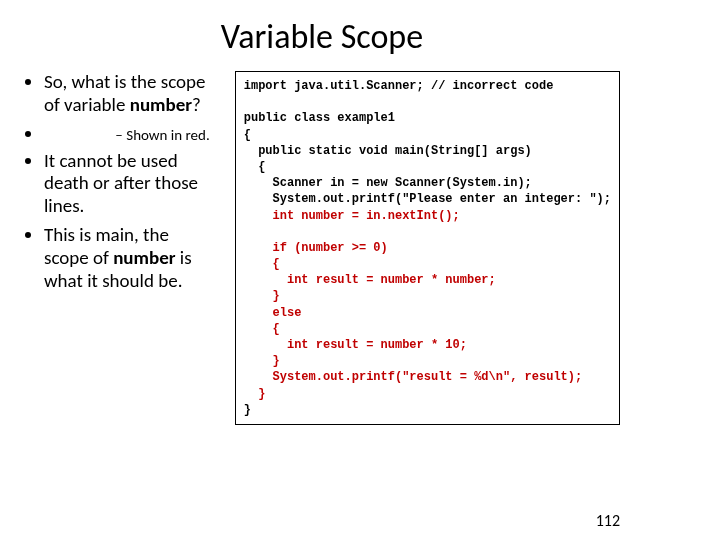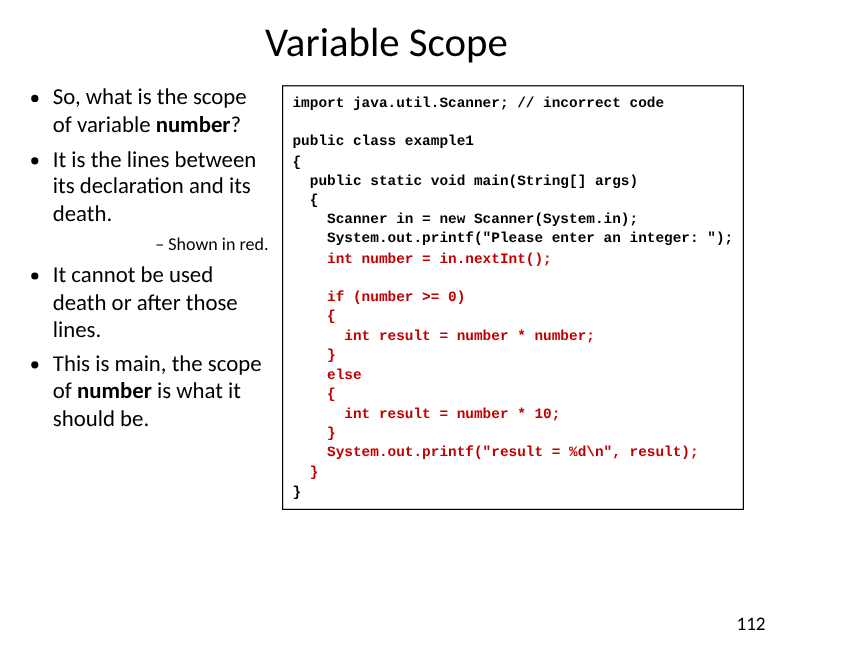--- a/index.html
+++ b/index.html
@@ -21,21 +21,21 @@
   }
   .title {
     text-align: center;
     font-size: 34px;
     font-weight: 400;
     margin: 4px 0 14px 0;
   }
   .body {
     display: flex;
     flex-direction: row;
-    gap: 11px;
+    gap: 25px;
   }
   .left {
     width: 240px;
     font-size: 19px;
     line-height: 1.2;
   }
   .left ul {
     list-style: disc;
     padding-left: 20px;
     margin: 0;
@@ -61,42 +61,41 @@
     font-family: "Courier New", monospace;
     font-size: 12px;
     line-height: 1.35;
     white-space: pre;
     font-weight: 700;
     color: #000;
   }
   .codebox .red { color: #c00000; }
   .pagenum {
     position: absolute;
-    right: 6px;
+    right: 24px;
     bottom: 10px;
     font-size: 16px;
     color: #000;
   }
 </style>
 </head>
 <body>
 
 <div class="slide">
 
   <div class="title">Variable Scope</div>
 
   <div class="body">
 
     <div class="left">
       <ul>
         <li>
           <span>So, what is the scope of variable </span><span class="bold">number</span><span>?</span>
         </li>
         <li>
-          <span>It is the lines between its declaration and its death.</span>
           <ul>
             <li>Shown in red.</li>
           </ul>
         </li>
         <li>It cannot be used death or after those lines.</li>
         <li>
           <span>This is main, the scope of </span><span class="bold">number</span><span> is what it should be.</span>
         </li>
       </ul>
     </div>

